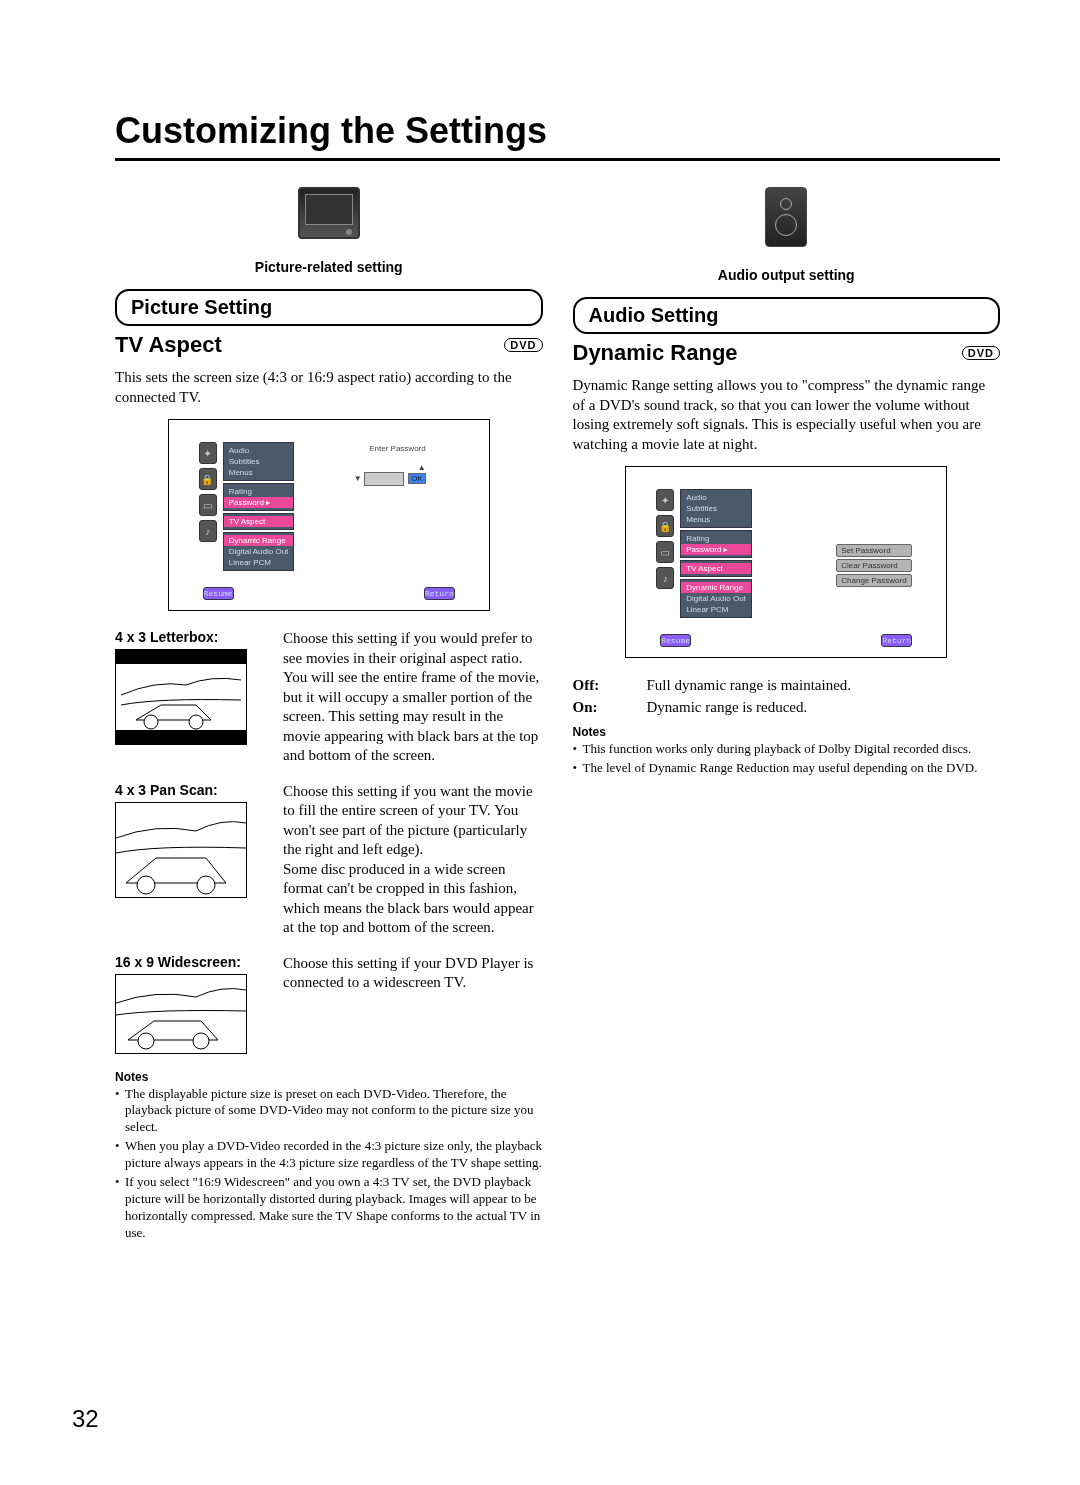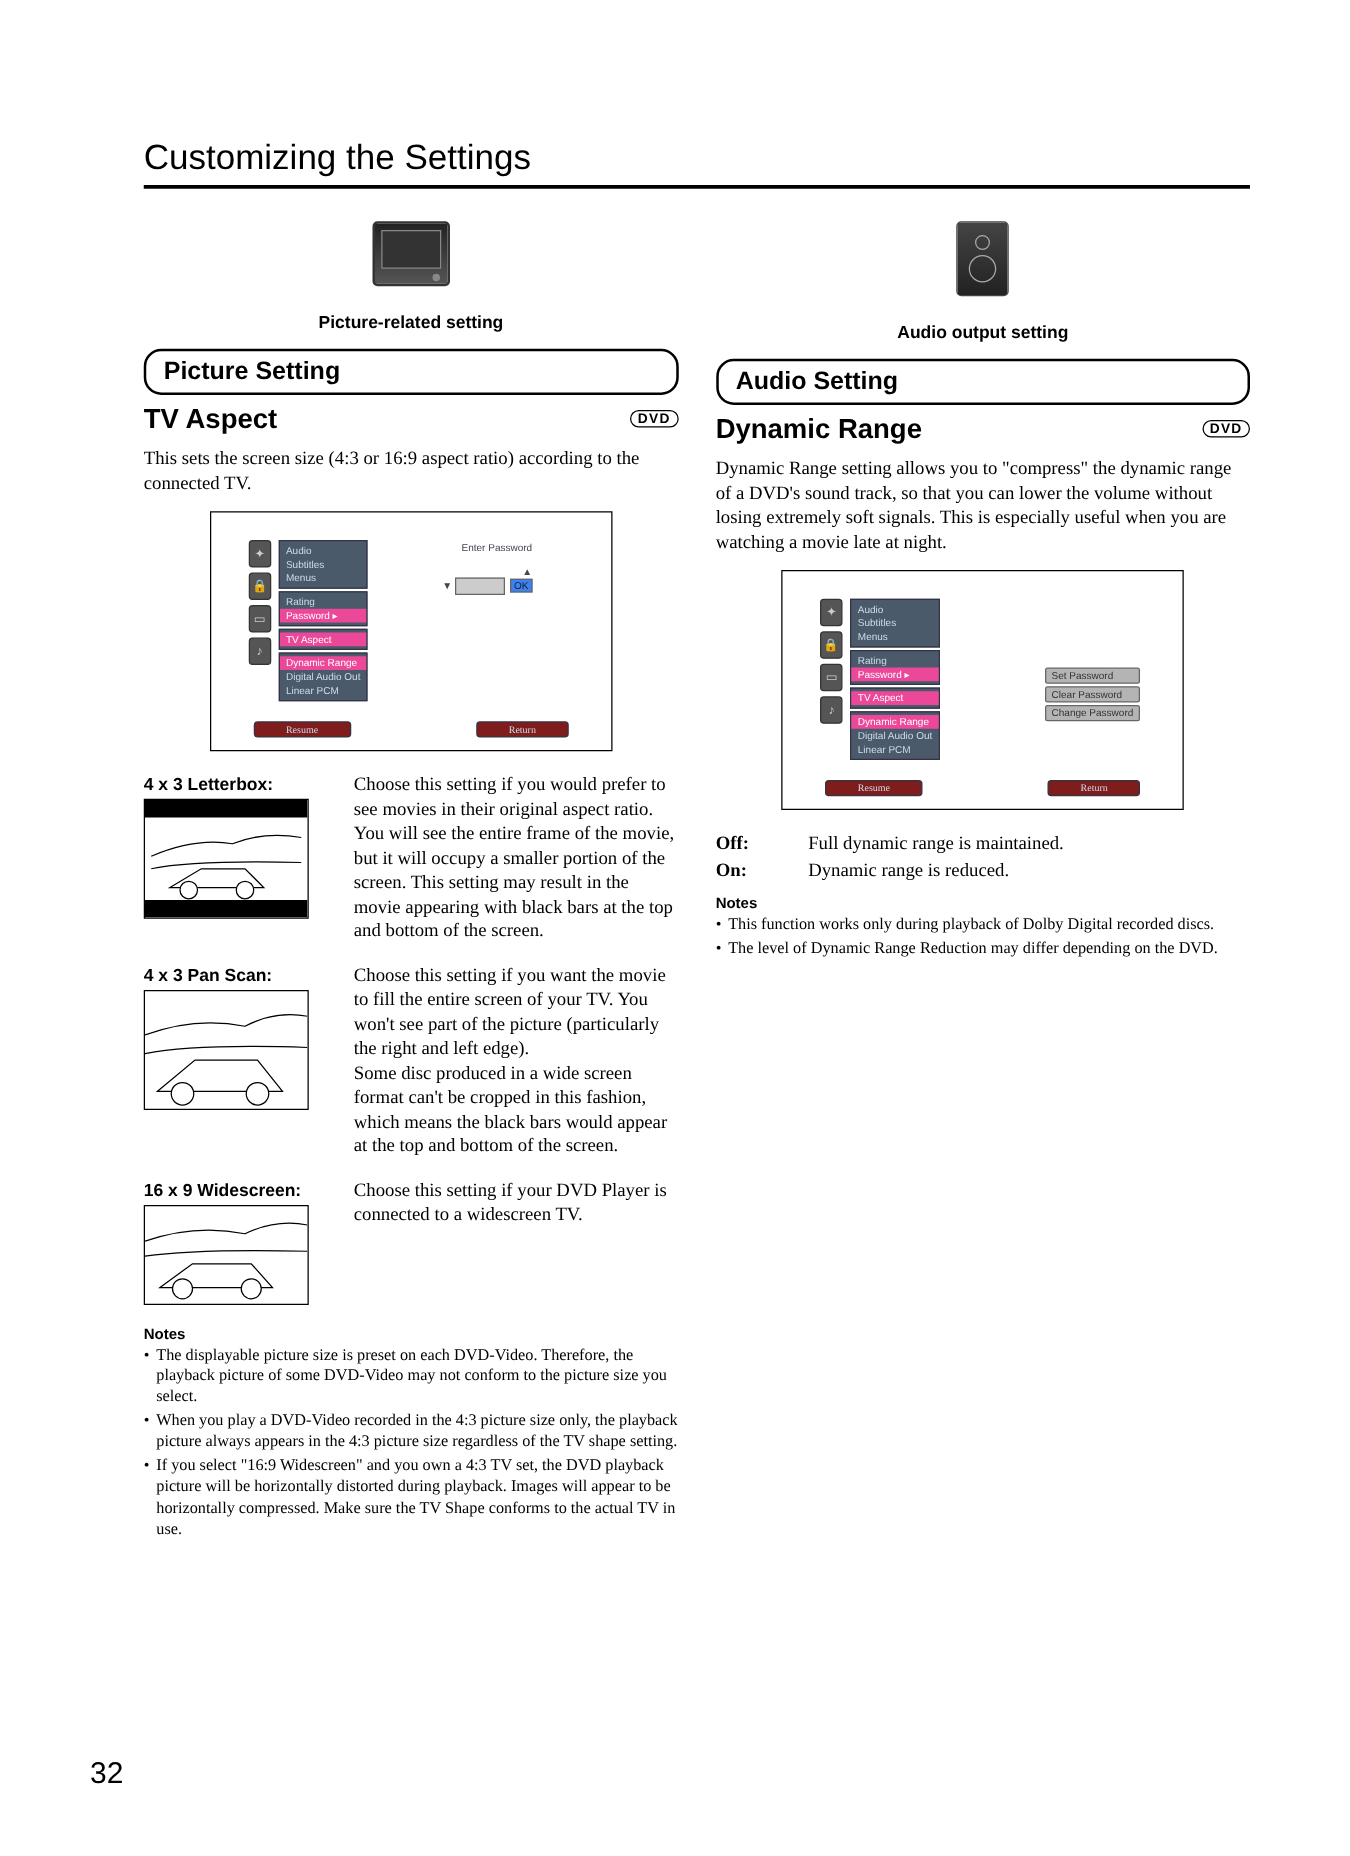--- a/index.html
+++ b/index.html
@@ -9,22 +9,22 @@
     color:#000;
     width:1080px;
     height:1485px;
     position:relative;
   }
   .page{
     padding:110px 80px 60px 115px;
   }
   h1{
     font-family:Arial, Helvetica, sans-serif;
-    font-weight:normal;
-    font-size:28px;
+    font-weight:bold;
+    font-size:36px;
     margin:0 0 6px 0;
   }
   .title-rule{
     border:0;border-top:3px solid #000;margin:0 0 26px 0;
   }
   .cols{
     display:flex;
     gap:30px;
   }
   .col{
@@ -96,21 +96,21 @@
   .osd-icons{display:flex;flex-direction:column;gap:4px;}
   .oi{width:16px;height:20px;background:#555;border:1px solid #333;border-radius:3px;display:flex;align-items:center;justify-content:center;color:#ccc;font-size:10px;}
   .omenu{background:#4a5a6a;color:#cde;font-family:Arial;font-size:8px;padding:2px 0;border:1px solid #334;}
   .omenu div{padding:1px 5px;white-space:nowrap;}
   .om-group{margin-bottom:2px;}
   .om-sel{background:#ec4899;color:#fff;}
   .osd-right{position:absolute;left:155px;top:2px;font-family:Arial;font-size:8px;color:#445;text-align:right;}
   .osd-ok{display:inline-block;border:1px solid #666;background:#3b82f6;color:#222;padding:0 2px;margin-left:2px;font-size:8px;}
   .osd-pwbox{display:inline-block;border:1px solid #666;background:#ccc;width:38px;height:12px;vertical-align:middle;}
   .osd-btn{
-    position:absolute;bottom:10px;font-family:Liberation Serif, serif;font-size:8px;color:#cde;background:#7f1d1d;border:1px solid #334;padding:1px 25px;border-radius:3px;
+    position:absolute;bottom:10px;font-family:Liberation Mono, monospace;font-size:8px;color:#cde;background:#8b5cf6;border:1px solid #334;padding:1px 0;border-radius:3px;
   }
   .osd-resume{left:34px;}
   .osd-return{right:34px;}
   .osd-sub{
     position:absolute;left:180px;top:55px;font-family:Arial;font-size:8px;
   }
   .osd-sub div{background:#b4b4b4;color:#333;border:1px solid #666;padding:1px 4px;margin-bottom:2px;border-radius:2px;}
   .option-row{
     display:flex;gap:18px;margin-bottom:16px;
   }
@@ -312,19 +312,19 @@
           <span>Full dynamic range is maintained.</span>
       </div>
       <div class="def-row">
         <b>On:</b>
           <span>Dynamic range is reduced.</span>
       </div>
 
       <div class="notes-h">Notes</div>
       <ul class="notes">
         <li>This function works only during playback of Dolby Digital recorded discs.</li>
-        <li>The level of Dynamic Range Reduction may differ depending on the DVD.</li>
+        <li>The level of Dynamic Range Reduction may useful depending on the DVD.</li>
       </ul>
     </div>
   </div>
 </div>
 
 <div class="pagenum">32</div>
 
 </body></html>

